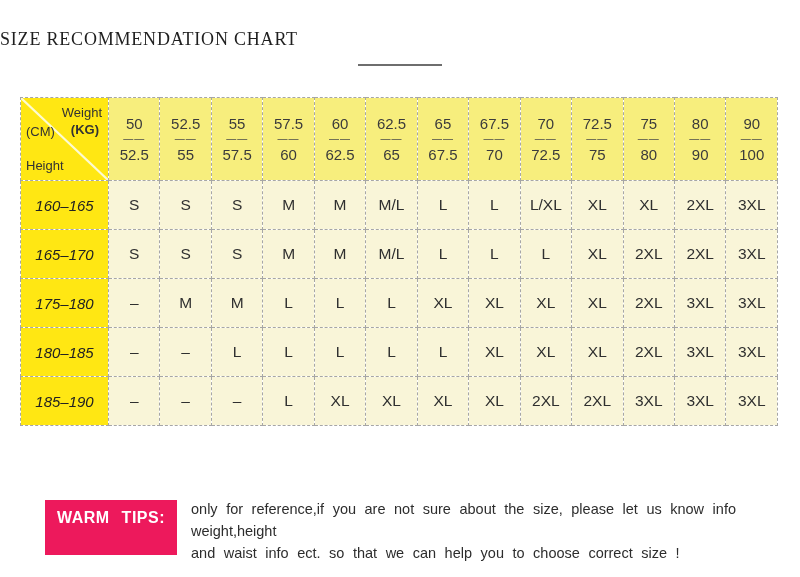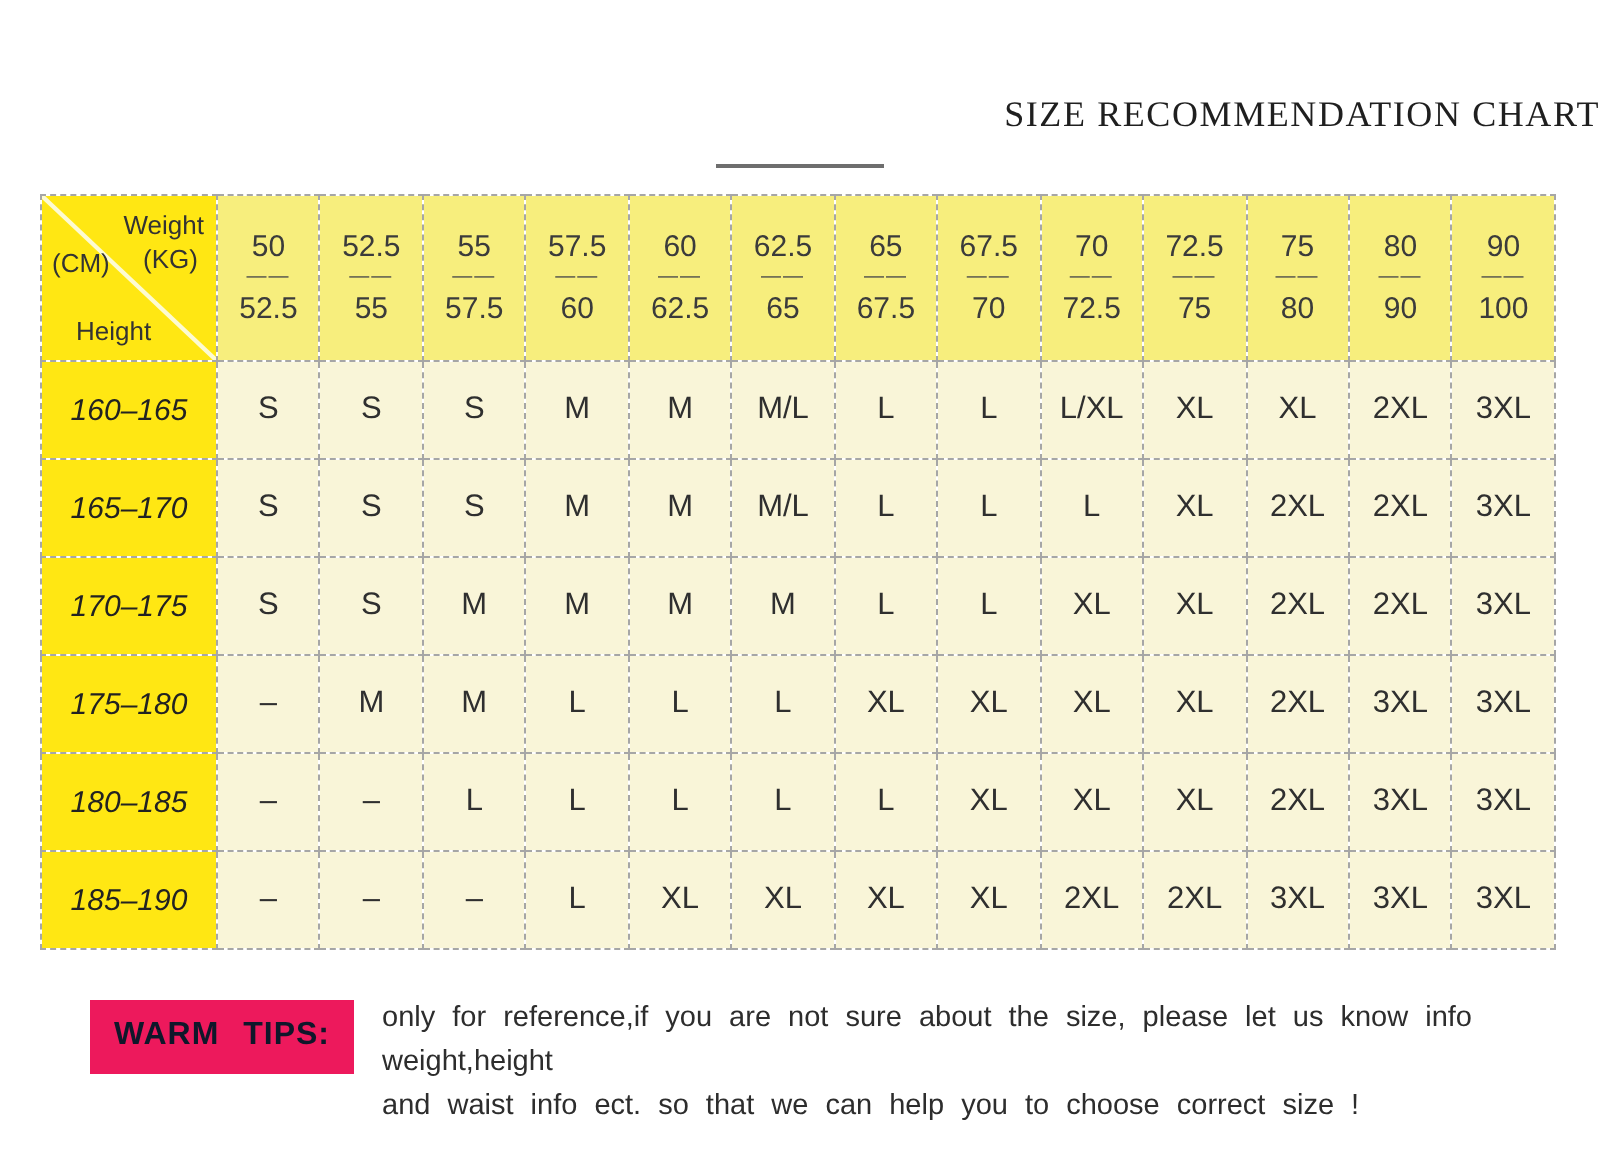--- a/index.html
+++ b/index.html
@@ -13,22 +13,22 @@
   *{margin:0;padding:0;box-sizing:border-box;}
   html,body{background:#ffffff;}
   .page{
     position:relative;
     width:800px;height:577px;
     background:#ffffff;
     font-family:"Liberation Sans","DejaVu Sans",sans-serif;
     overflow:hidden;
   }
   .title{
-    padding-top:47px;
-    text-align:right;
+    padding-top:29px;
+    text-align:left;
     font-family:"Liberation Serif","DejaVu Serif",serif;
     font-size:18px;
     letter-spacing:0.8px;
     color:#1f1f1f;
   }
   .title-rule{
     width:84px;height:2px;
     background:#6e6e6e;
     margin:14px auto 0 auto;
   }
@@ -74,39 +74,39 @@
   }
   td.scell{
     height:49px;
     background:var(--cell-cream);
     color:#2f2f2f;
     font-size:15.5px;
   }
   .corner-svg{position:absolute;left:0;top:0;width:100%;height:100%;}
   .corner span{position:absolute;font-size:13px;color:#333;}
   .c-weight{right:6px;top:7px;}
-  .c-kg{right:9px;top:24px;}
+  .c-kg{right:9px;top:24px;font-weight:bold;}
   .c-cm{left:5px;top:26px;}
-  .c-height{left:5px;bottom:7px;margin-left:12px;}
+  .c-height{left:5px;bottom:7px;}
   .tips{
     position:absolute;
     left:45px;top:497px;
     width:720px;
     display:flex;
     align-items:flex-start;
   }
   .tips-badge{
     flex:0 0 auto;
     background:var(--badge-pink);
-    color:#0f172a;
+    color:#ffffff;
     font-size:16px;
     font-weight:bold;
     letter-spacing:0.5px;
     word-spacing:7px;
-    padding:9px 12px 10px 12px;
+    padding:9px 12px 28px 12px;
     margin-top:3px;
   }
   .tips-text{
     margin-left:14px;
     color:#2d2d2d;
     font-size:14.5px;
     line-height:22px;
     word-spacing:4.5px;
     padding-top:1px;
   }
@@ -225,36 +225,20 @@
           <td class="scell">M/L</td>
           <td class="scell">L</td>
           <td class="scell">L</td>
           <td class="scell">L</td>
           <td class="scell">XL</td>
           <td class="scell">2XL</td>
           <td class="scell">2XL</td>
           <td class="scell">3XL</td>
         </tr>
         <tr>
-          <td class="hlabel">170–175</td>
-          <td class="scell">S</td>
-          <td class="scell">S</td>
-          <td class="scell">M</td>
-          <td class="scell">M</td>
-          <td class="scell">M</td>
-          <td class="scell">M</td>
-          <td class="scell">L</td>
-          <td class="scell">L</td>
-          <td class="scell">XL</td>
-          <td class="scell">XL</td>
-          <td class="scell">2XL</td>
-          <td class="scell">2XL</td>
-          <td class="scell">3XL</td>
-        </tr>
-        <tr>
           <td class="hlabel">175–180</td>
           <td class="scell">–</td>
           <td class="scell">M</td>
           <td class="scell">M</td>
           <td class="scell">L</td>
           <td class="scell">L</td>
           <td class="scell">L</td>
           <td class="scell">XL</td>
           <td class="scell">XL</td>
           <td class="scell">XL</td>

